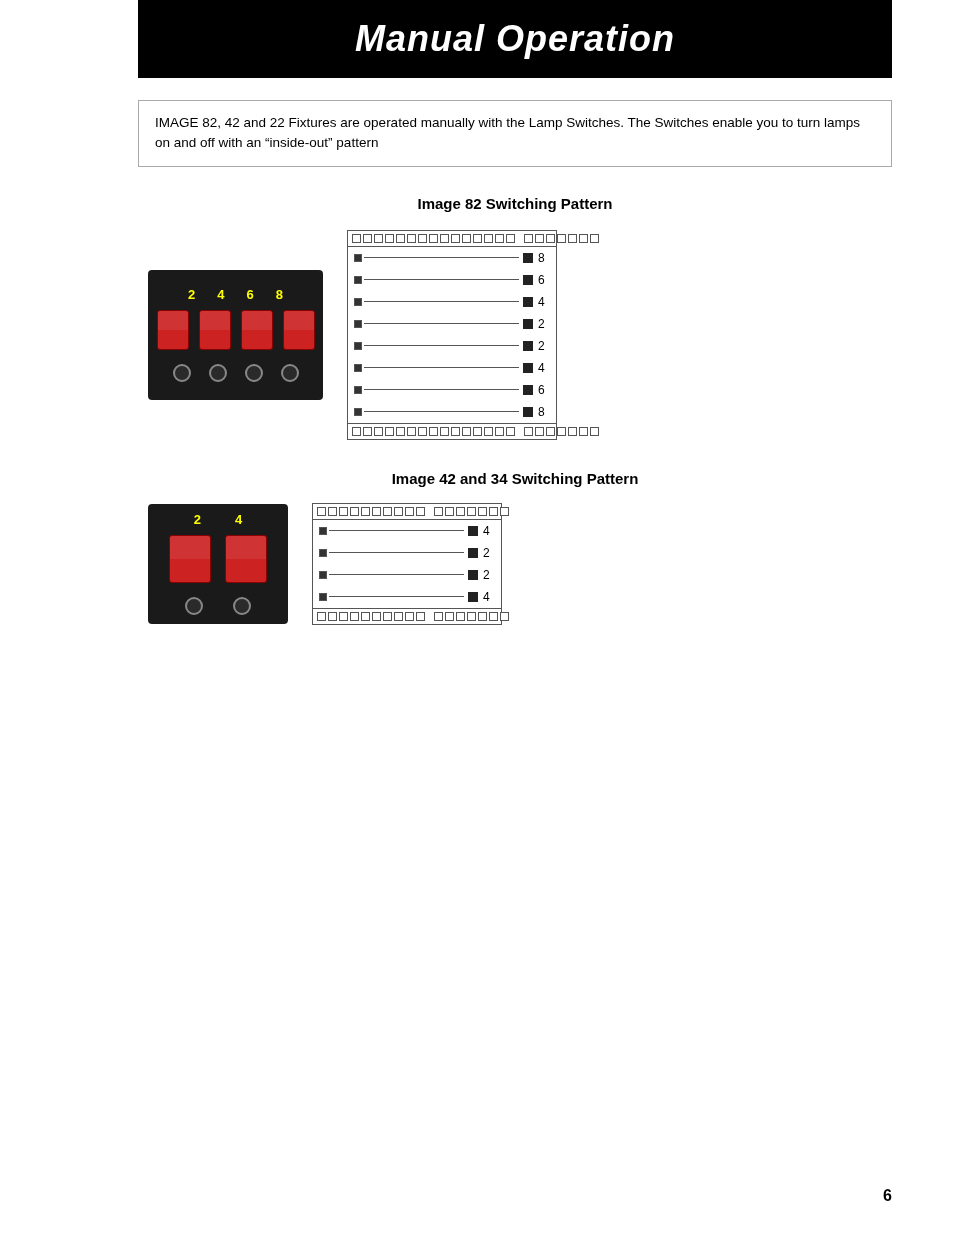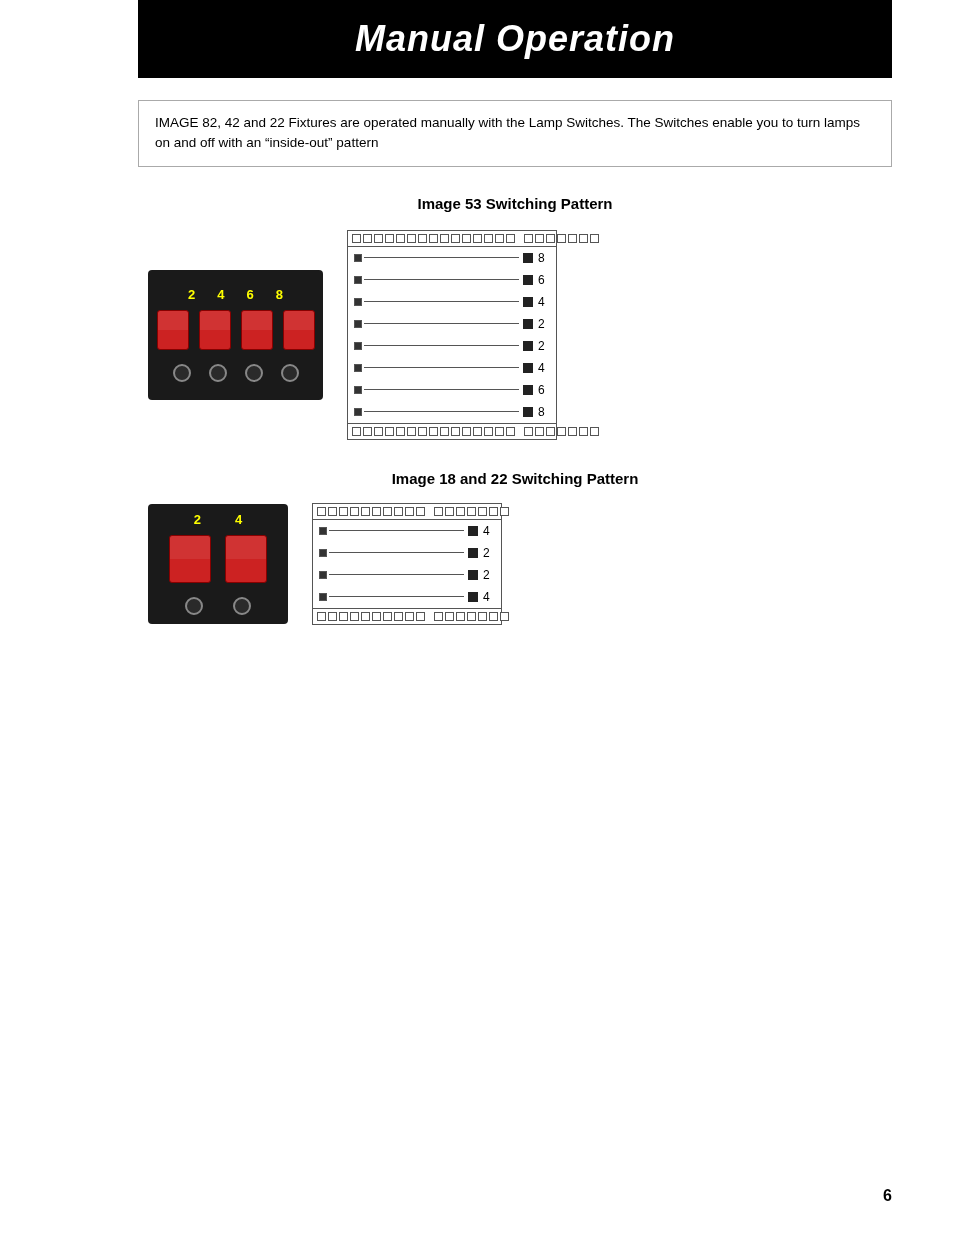--- a/index.html
+++ b/index.html
@@ -256,21 +256,21 @@
 <div class="page-container">
 
   <div class="title-banner">
     <h1>Manual Operation</h1>
   </div>
 
   <div class="intro-box">
     <p>IMAGE 82, 42 and 22 Fixtures are operated manually with the Lamp Switches. The Switches enable you to turn lamps on and off with an “inside-out” pattern</p>
   </div>
 
-  <div class="section-title">Image 53 Switching Pattern</div>
+  <div class="section-title">Image 82 Switching Pattern</div>
 
   <div class="diagram-row">
 
     <div class="switch-photo">
       <div class="switch-labels-row">
         <span class="switch-label">2</span>
         <span class="switch-label">4</span>
         <span class="switch-label">6</span>
         <span class="switch-label">8</span>
       </div>
@@ -388,21 +388,21 @@
         <div class="pattern-bottom-tooth-down"></div>
         <div class="pattern-bottom-tooth-down"></div>
         <div class="pattern-bottom-tooth-down"></div>
         <div class="pattern-bottom-tooth-down"></div>
         <div class="pattern-bottom-tooth-down"></div>
         <div class="pattern-bottom-tooth-down"></div>
       </div>
     </div>
   </div>
 
-  <div class="section-title section-gap">Image 18 and 22 Switching Pattern</div>
+  <div class="section-title section-gap">Image 42 and 34 Switching Pattern</div>
 
   <div class="diagram-row">
 
     <div class="switch-photo switch-photo-small">
       <div class="switch-labels-row switch-labels-row-small">
         <span class="switch-label">2</span>
         <span class="switch-label">4</span>
       </div>
       <div class="switches-row switches-row-small">
         <div class="switch-btn switch-btn-small"></div>

